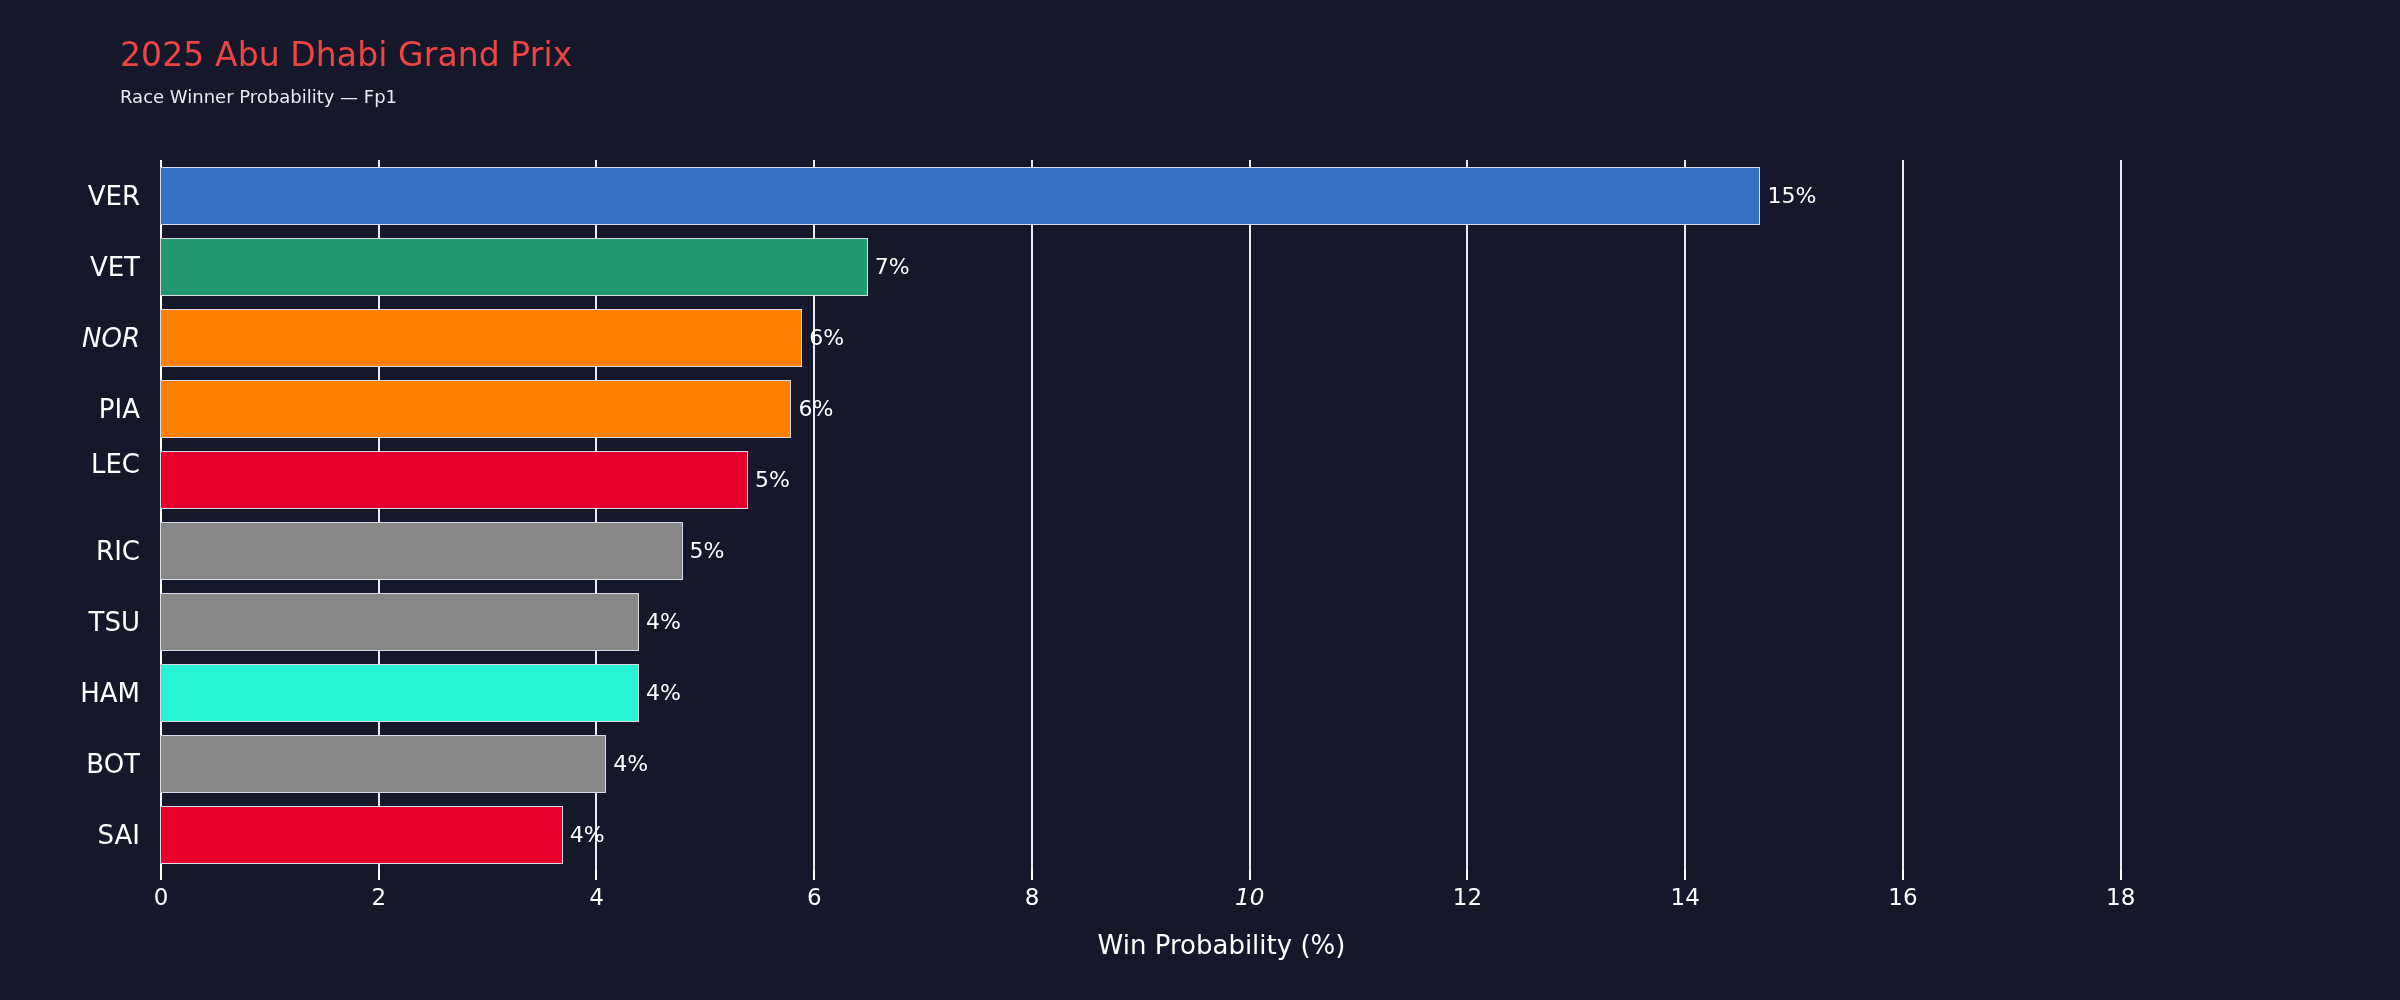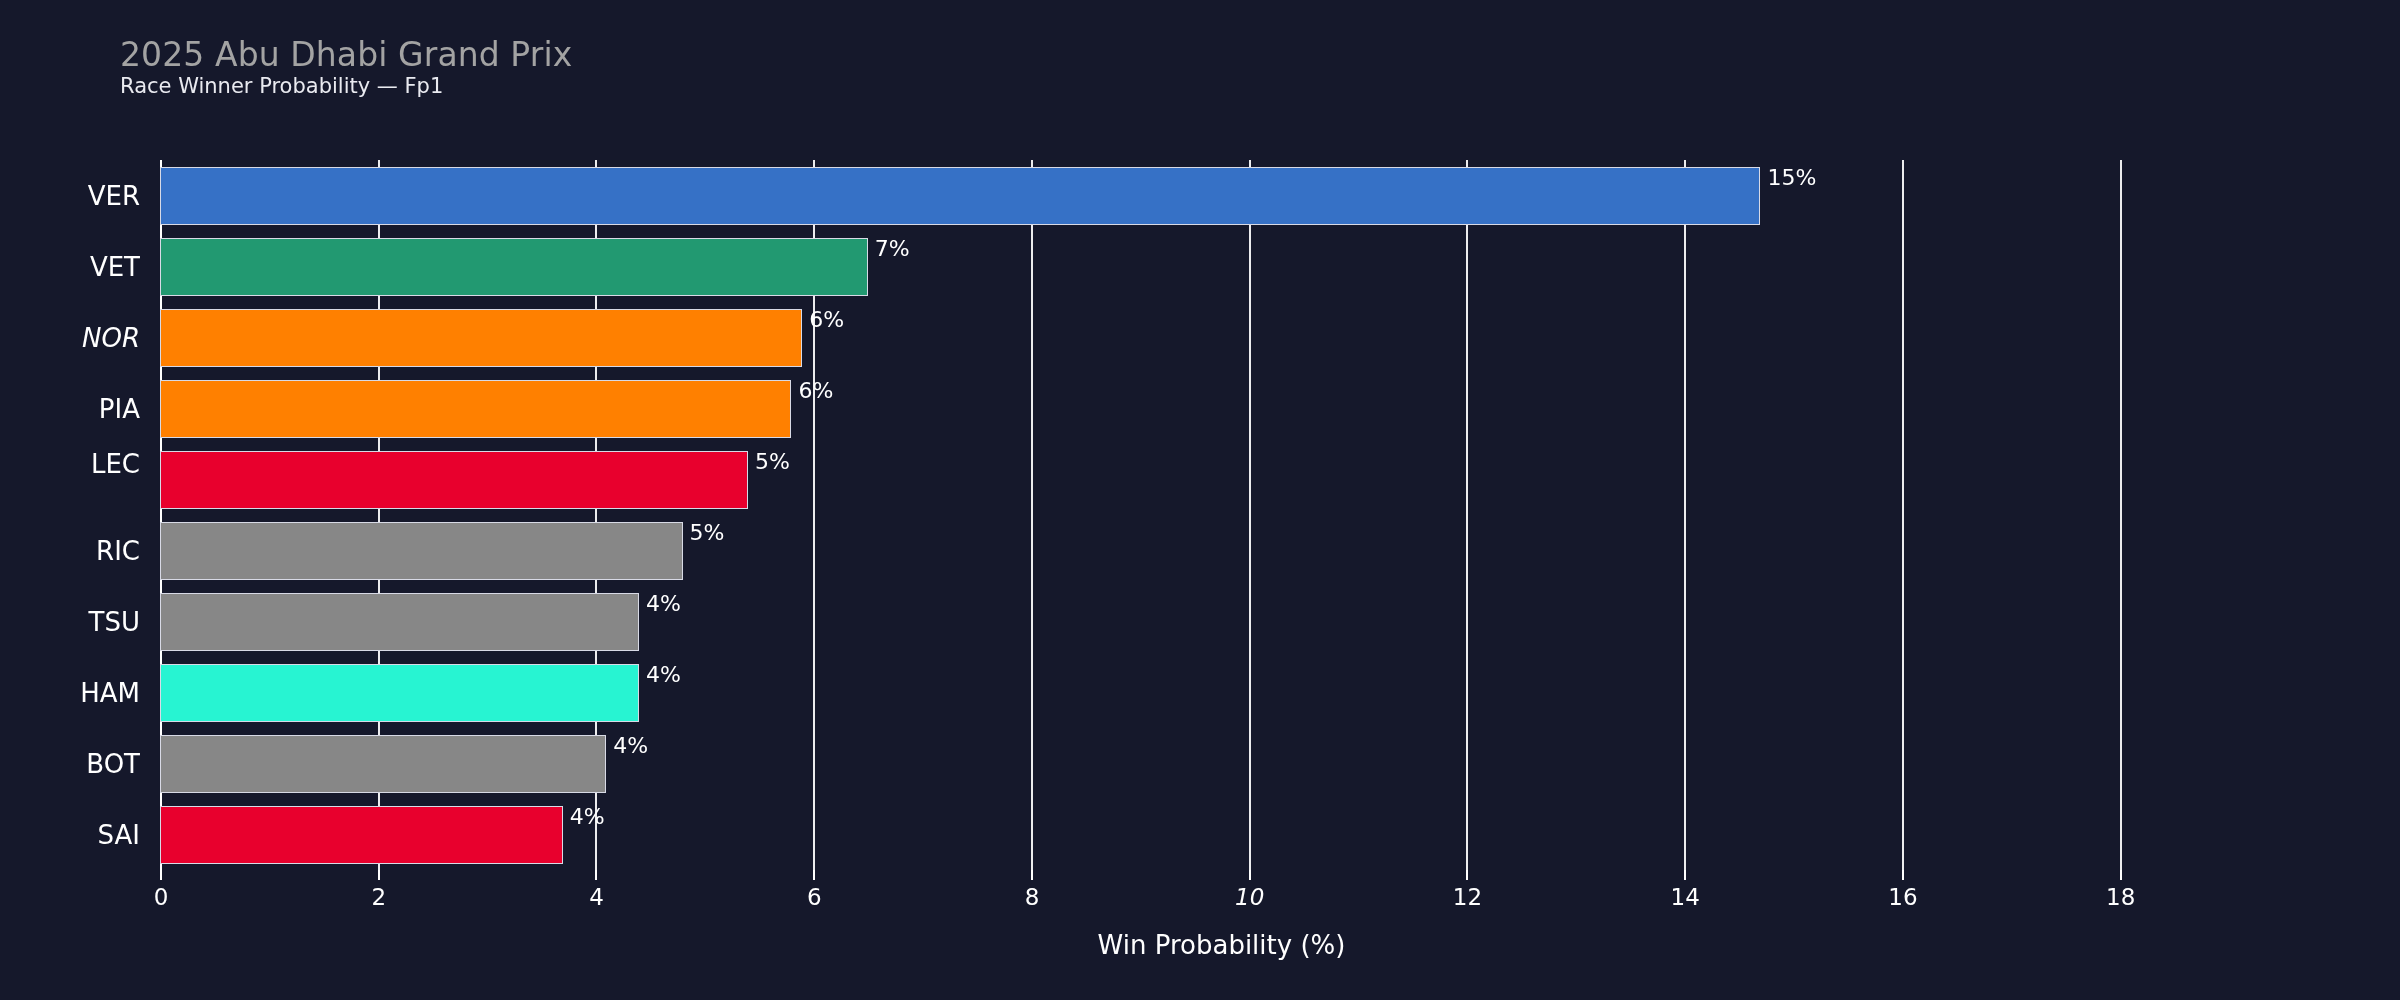--- a/index.html
+++ b/index.html
@@ -23,30 +23,30 @@
 
   
   .title-block {
     position: absolute;
     left: 120px;
     top: 36px;
   }
   .chart-title {
     font-size: 33px;
     font-weight: 400;
-    color: #a3a3a3;
+    color: #ef4444;
     letter-spacing: 0.1px;
     line-height: 1.15;
     white-space: nowrap;
   }
   .chart-subtitle {
-    font-size: 21px;
+    font-size: 18px;
     font-weight: 400;
     color: #e9eaf0;
-    margin-top: 0;
+    margin-top: 12px;
     white-space: nowrap;
   }
 
   
   .plot-area {
     position: absolute;
     left: 160px;
     top: 160px;
     width: 2123px;
     height: 710px;
@@ -68,21 +68,21 @@
     opacity: 1;
   }
 
   
   .bar-row {
     position: absolute;
     left: 0;
     right: 0;
     height: 58px;
     display: flex;
-    align-items: flex-start;
+    align-items: center;
   }
   .bar {
     height: 58px;
     border: 1px solid #d8dae6;
     box-sizing: border-box;
     flex: none;
   }
   .bar-value {
     font-size: 22px;
     color: #ffffff;

